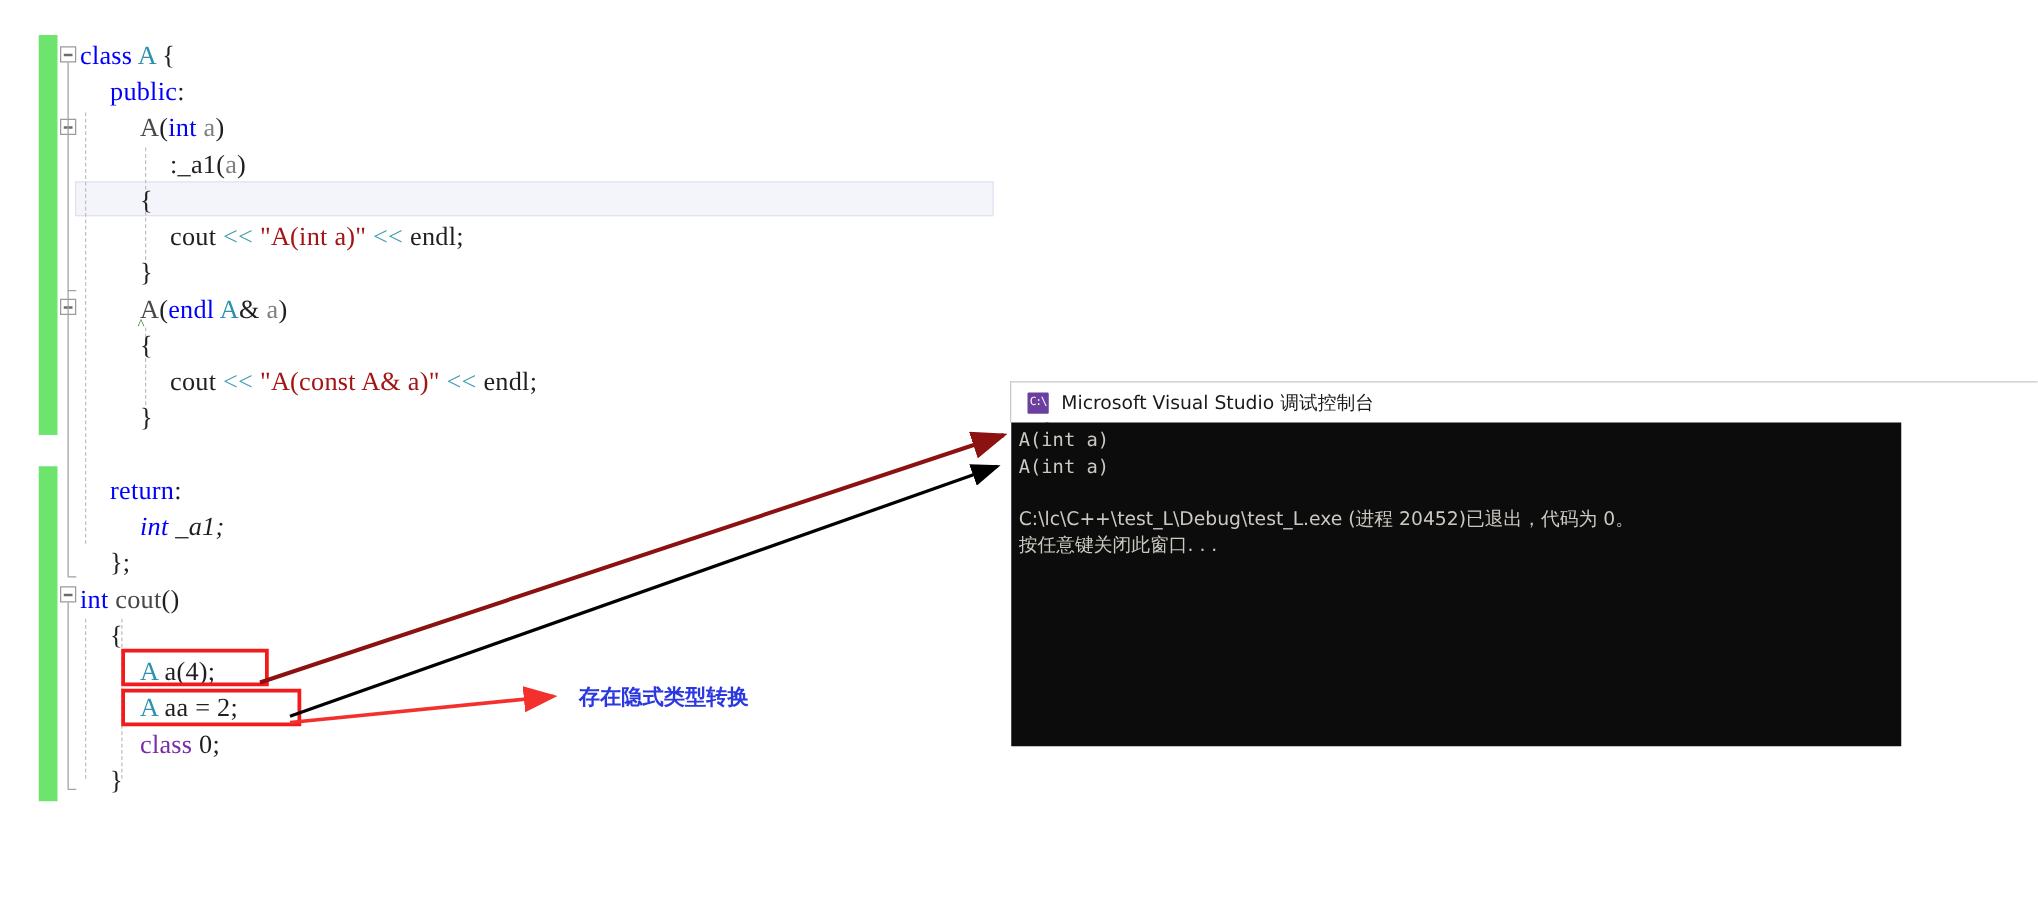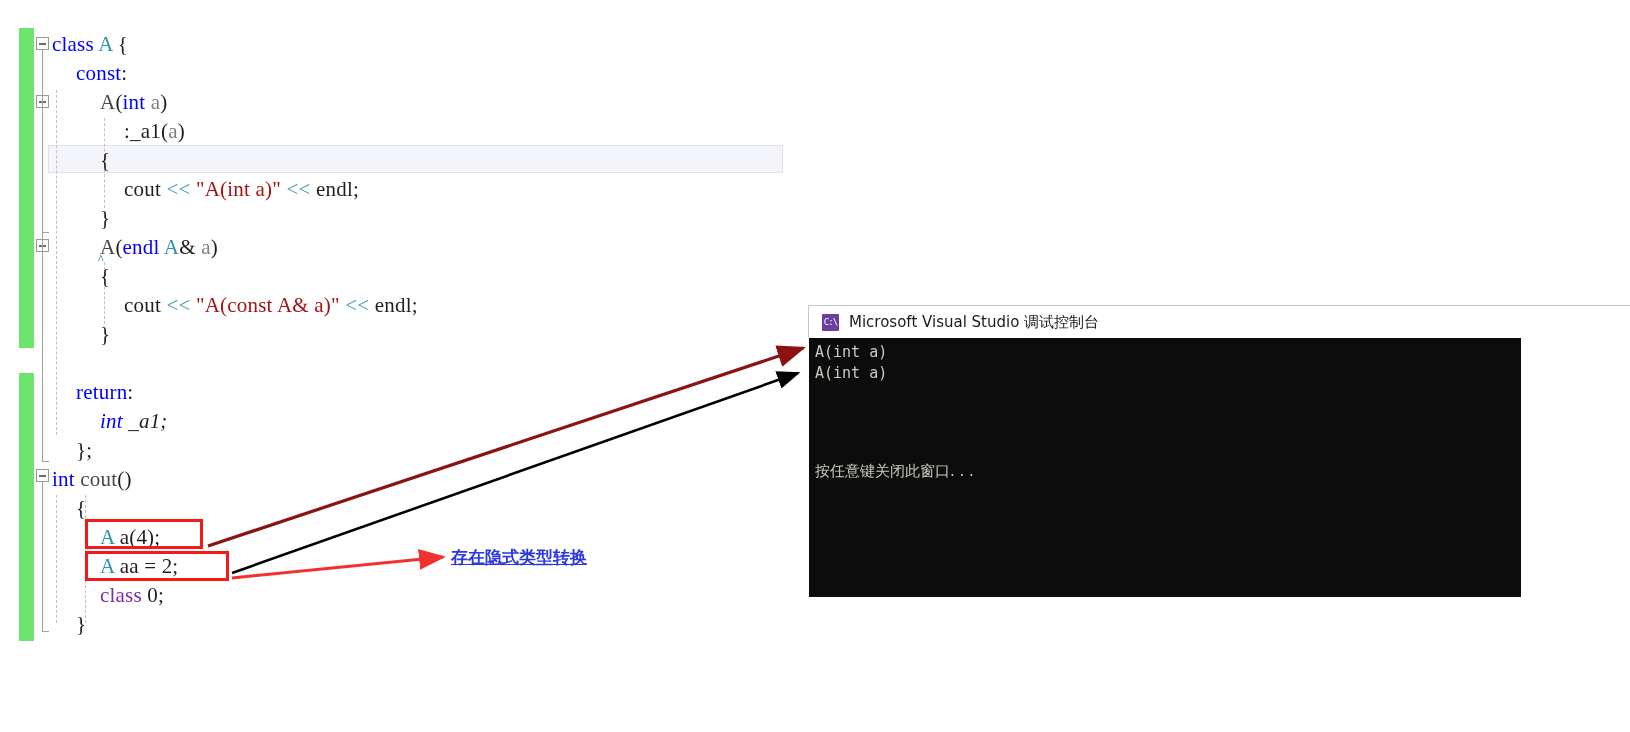--- a/index.html
+++ b/index.html
@@ -11,21 +11,21 @@
     width: 1630px;
     height: 732px;
     position: relative;
     overflow: hidden;
     font-family: "Liberation Serif", serif;
   }
 
   
   #editor {
     position: absolute;
-    left: 3px; top: 0;
+    left: 15px; top: 0;
     width: 810px;
     height: 732px;
     background: #ffffff;
   }
 
   
   .change-bar {
     position: absolute;
     left: 16px;
     width: 15px;
@@ -135,21 +135,20 @@
   }
 
   
   .annot-label {
     position: absolute;
     color: #2b37e0;
     font-family: "DejaVu Sans", sans-serif;
     font-size: 17px;
     font-weight: bold;
     white-space: nowrap;
-    text-decoration: underline;
   }
 
   
   #arrows {
     position: absolute;
     left: 0; top: 0;
     width: 1630px;
     height: 732px;
     pointer-events: none;
   }
@@ -247,21 +246,21 @@
   <div class="fold-foot" style="top:232px;"></div>
 
   <div class="indent-guide" style="left:53px;top:90px;height:345px;"></div>
   <div class="indent-guide" style="left:101px;top:118px;height:90px;"></div>
   <div class="indent-guide" style="left:101px;top:262px;height:62px;"></div>
   <div class="indent-guide" style="left:53px;top:495px;height:128px;"></div>
   <div class="indent-guide" style="left:82px;top:495px;height:128px;"></div>
 
   <div class="code-layer" id="code-layer">
       <div class="line" style="top: 30px; left: 49px;"><span class="kw">class</span><span class="plain"> </span><span class="type">A</span><span class="plain"> {</span></div>
-      <div class="line" style="top: 59px; left: 73px;"><span class="kw">const</span><span class="plain">:</span></div>
+      <div class="line" style="top: 59px; left: 73px;"><span class="kw">public</span><span class="plain">:</span></div>
       <div class="line" style="top: 88px; left: 97px;"><span class="func">A</span><span class="plain">(</span><span class="kw">int</span><span class="plain"> </span><span class="param">a</span><span class="plain">)</span></div>
       <div class="line" style="top: 117px; left: 121px;"><span class="plain">:_a1(</span><span class="param">a</span><span class="plain">)</span></div>
       <div class="line" style="top: 146px; left: 97px;"><span class="plain">{</span></div>
       <div class="line" style="top: 175px; left: 121px;"><span class="plain">cout </span><span class="op">&lt;&lt;</span><span class="plain"> </span><span class="str">"A(int a)"</span><span class="plain"> </span><span class="op">&lt;&lt;</span><span class="plain"> endl;</span></div>
       <div class="line" style="top: 204px; left: 97px;"><span class="plain">}</span></div>
       <div class="line" style="top: 233px; left: 97px;"><span class="func">A</span><span class="plain">(</span><span class="kw">endl</span><span class="plain"> </span><span class="type">A</span><span class="plain">&amp; </span><span class="param">a</span><span class="plain">)</span></div>
       <div class="line" style="top: 262px; left: 97px;"><span class="plain">{</span></div>
       <div class="line" style="top: 291px; left: 121px;"><span class="plain">cout </span><span class="op">&lt;&lt;</span><span class="plain"> </span><span class="str">"A(const A&amp; a)"</span><span class="plain"> </span><span class="op">&lt;&lt;</span><span class="plain"> endl;</span></div>
       <div class="line" style="top: 320px; left: 97px;"><span class="plain">}</span></div>
       <div class="line" style="top: 349px; left: 49px;"></div>
@@ -310,15 +309,16 @@
 
 <div id="console-window">
   <div class="con-titlebar">
     <div class="con-icon">C:\</div>
     <div class="con-title">Microsoft Visual Studio 调试控制台</div>
   </div>
   <div class="con-body" id="con-body">
       <div class="con-line" style="top: 4px;">A(int a)</div>
       <div class="con-line" style="top: 25px;">A(int a)</div>
       <div class="con-line" style="top: 46px;"></div>
-      <div class="con-line cn" style="top: 88px; margin-top: 35px;">按任意键关闭此窗口. . .</div>
+      <div class="con-line cn" style="top: 67px;">C:\lc\C++\test_L\Debug\test_L.exe (进程 20452)已退出，代码为 0。</div>
+      <div class="con-line cn" style="top: 88px;">按任意键关闭此窗口. . .</div>
     </div>
 </div>
 
 </body></html>

